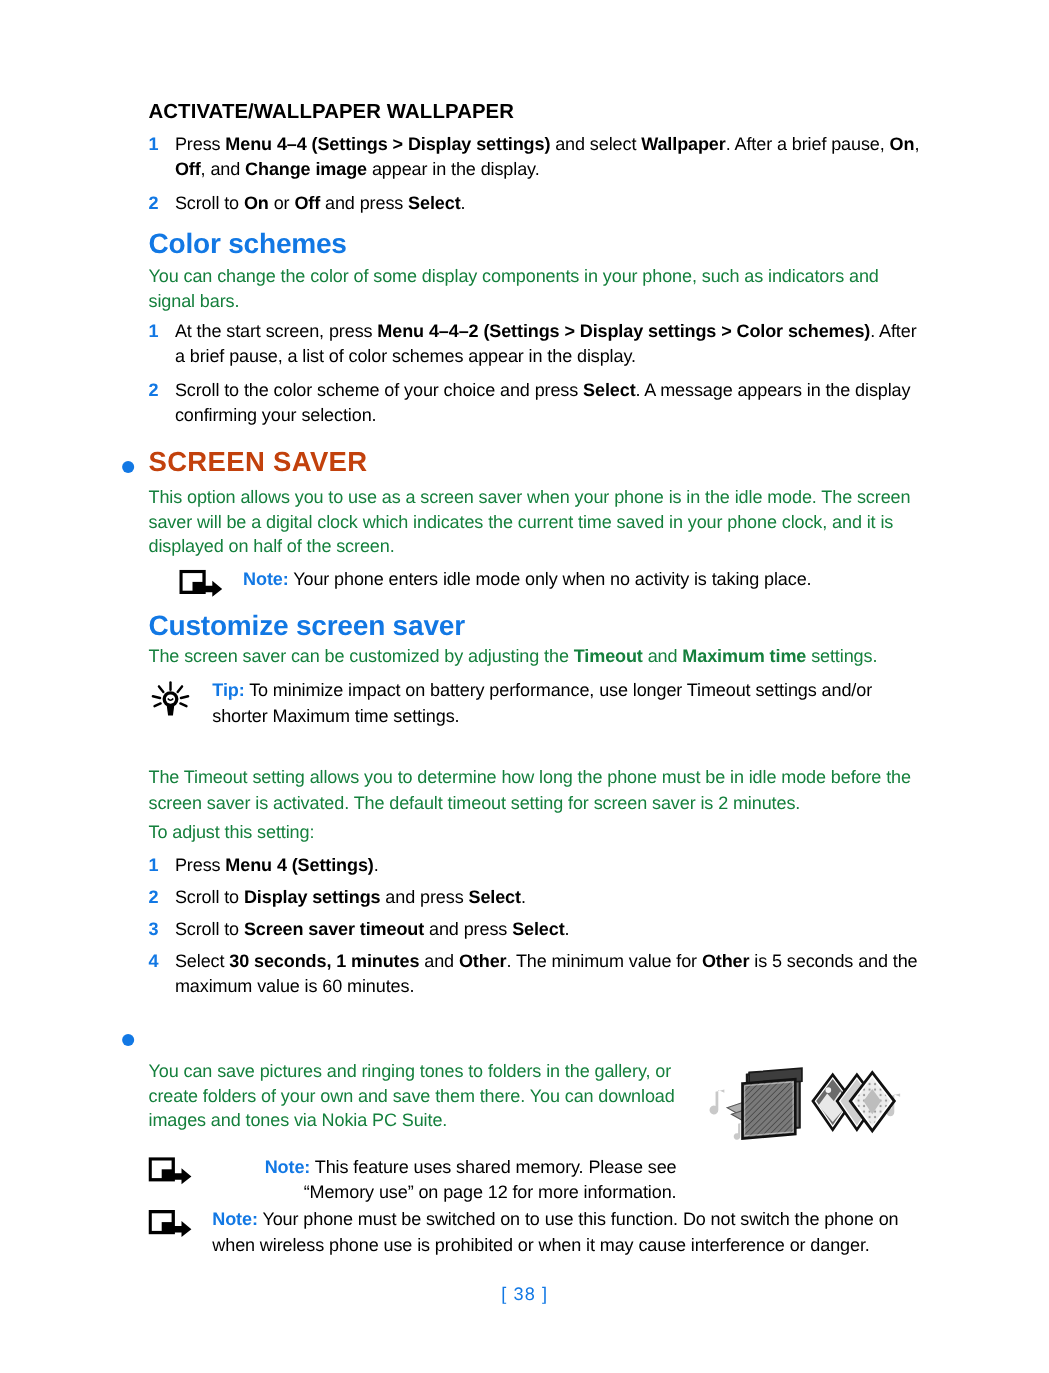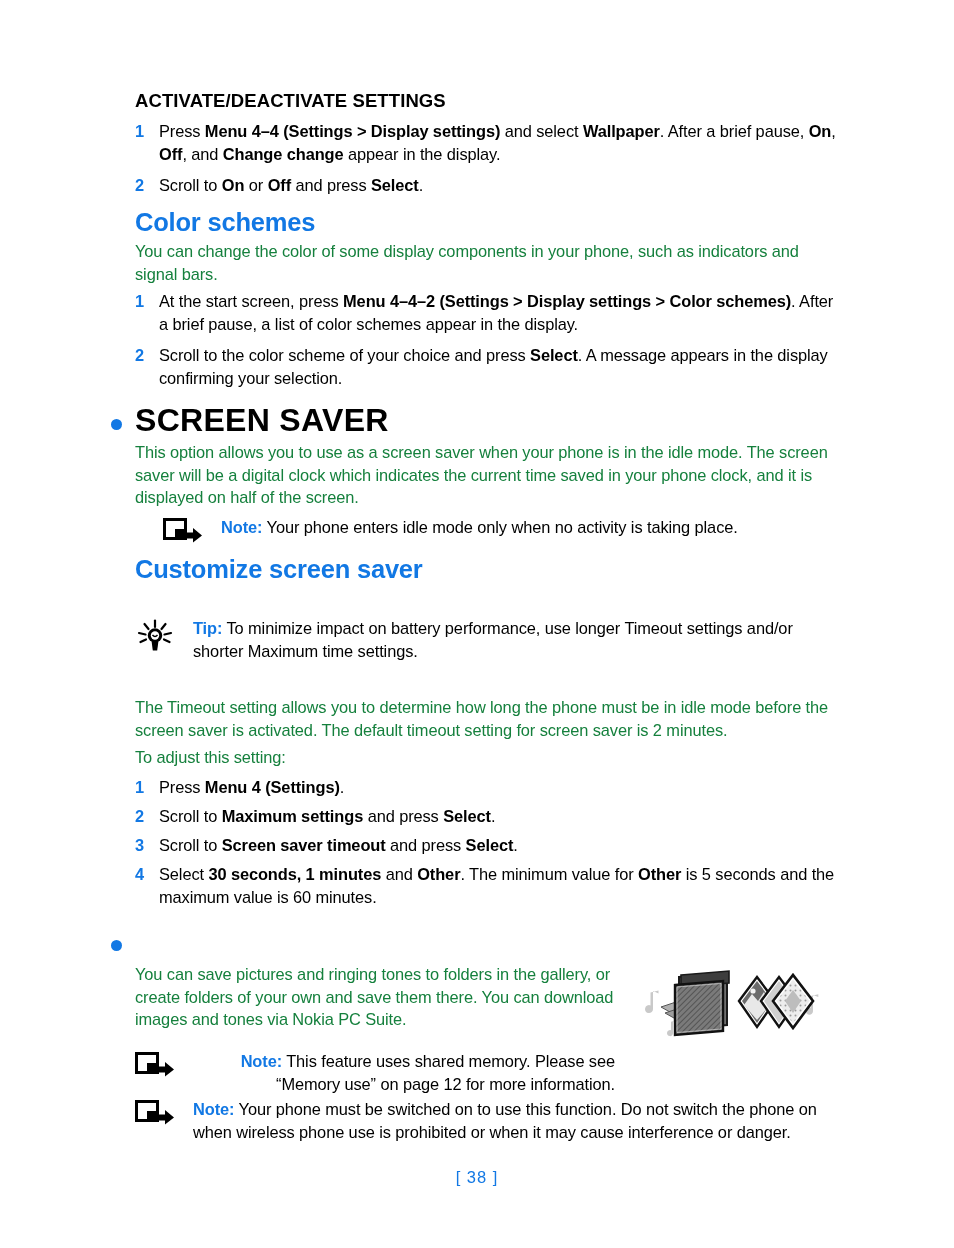--- a/index.html
+++ b/index.html
@@ -48,23 +48,23 @@
 
   .h-blue-lg {
     font-size: 25.5px;
     font-weight: bold;
     color: #1278e4;
     letter-spacing: -0.2px;
     line-height: 30px;
   }
 
   .h-blue-bullet {
-    font-size: 32px;
-    font-weight: bold;
-    color: #000000;
+    font-size: 25px;
+    font-weight: bold;
+    color: #c2410c;
     letter-spacing: 0.3px;
     line-height: 30px;
   }
 
   .bullet-dot {
     position: absolute;
     left: 111px;
     width: 11px;
     height: 11px;
     border-radius: 50%;
@@ -140,25 +140,25 @@
     color: #1278e4;
     font-size: 16.5px;
     letter-spacing: 1px;
   }
 </style>
 </head>
 <body>
 
 <div class="page">
 
-  <h3 class="h-caps body-col" style="top:89px;">ACTIVATE/DEACTIVATE SETTINGS</h3>
+  <h3 class="h-caps body-col" style="top:89px;">ACTIVATE/WALLPAPER WALLPAPER</h3>
 
   <div class="num-item" style="top:120px;">
     <span class="num">1</span>
-    <div class="txt"><span>Press </span><b>Menu 4–4 (Settings &gt; Display settings)</b><span> and select </span><b>Wallpaper</b><span>. After a brief pause, </span><b>On</b><span>, </span><b>Off</b><span>, and </span><b>Change change</b><span> appear in the display.</span></div>
+    <div class="txt"><span>Press </span><b>Menu 4–4 (Settings &gt; Display settings)</b><span> and select </span><b>Wallpaper</b><span>. After a brief pause, </span><b>On</b><span>, </span><b>Off</b><span>, and </span><b>Change image</b><span> appear in the display.</span></div>
   </div>
 
   <div class="num-item" style="top:174px;">
     <span class="num">2</span>
     <div class="txt"><span>Scroll to </span><b>On</b><span> or </span><b>Off</b><span> and press </span><b>Select</b><span>.</span></div>
   </div>
 
   <h2 class="h-blue-lg body-col" style="top:207px;">Color schemes</h2>
 
   <p class="para body-col" style="top:240px; width:694px;">You can change the color of some display components in your phone, such as indicators and signal bars.</p>
@@ -184,20 +184,21 @@
         <rect x="1.5" y="1.5" width="21" height="19" fill="#ffffff" stroke="#000000" stroke-width="3"></rect>
         <rect x="12" y="11" width="11" height="10" fill="#000000"></rect>
         <path d="M18 14.5 L30 14.5 L30 10 L39 17.5 L30 24.5 L30 20.5 L18 20.5 Z" fill="#000000"></path>
       </svg>
     </div>
     <div class="co-text"><span class="co-label">Note:</span><span> Your phone enters idle mode only when no activity is taking place.</span></div>
   </div>
 
   <h2 class="h-blue-lg body-col" style="top:554px;">Customize screen saver</h2>
 
+  <p class="para body-col" style="top:586px; width:706px;"><span>The screen saver can be customized by adjusting the </span><b>Timeout</b><span> and </span><b>Maximum time</b><span> settings.</span></p>
 
   <div class="callout" style="top:617px;">
     <div class="co-icon">
       <svg width="44" height="34" viewBox="0 0 44 34" xmlns="http://www.w3.org/2000/svg">
         <g stroke="#000000" stroke-width="2.2" stroke-linecap="round">
           <line x1="20" y1="1.5" x2="20" y2="8"></line>
           <line x1="9.5" y1="5" x2="13.5" y2="10"></line>
           <line x1="30.5" y1="5" x2="26.5" y2="10"></line>
           <line x1="4" y1="14" x2="10.5" y2="15.5"></line>
           <line x1="36" y1="14" x2="29.5" y2="15.5"></line>
@@ -217,21 +218,21 @@
   <p class="para body-col" style="top:696px; width:706px;">The Timeout setting allows you to determine how long the phone must be in idle mode before the screen saver is activated. The default timeout setting for screen saver is 2 minutes.</p>
 
   <p class="para body-col" style="top:746px;">To adjust this setting:</p>
 
   <div class="num-item" style="top:776px;">
     <span class="num">1</span>
     <div class="txt"><span>Press </span><b>Menu 4 (Settings)</b><span>.</span></div>
   </div>
   <div class="num-item" style="top:805px;">
     <span class="num">2</span>
-    <div class="txt"><span>Scroll to </span><b>Maximum settings</b><span> and press </span><b>Select</b><span>.</span></div>
+    <div class="txt"><span>Scroll to </span><b>Display settings</b><span> and press </span><b>Select</b><span>.</span></div>
   </div>
   <div class="num-item" style="top:834px;">
     <span class="num">3</span>
     <div class="txt"><span>Scroll to </span><b>Screen saver timeout</b><span> and press </span><b>Select</b><span>.</span></div>
   </div>
   <div class="num-item" style="top:863px;">
     <span class="num">4</span>
     <div class="txt"><span>Select </span><b>30 seconds, 1 minutes</b><span> and </span><b>Other</b><span>. The minimum value for </span><b>Other</b><span> is 5 seconds and the maximum value is 60 minutes.</span></div>
   </div>
 

